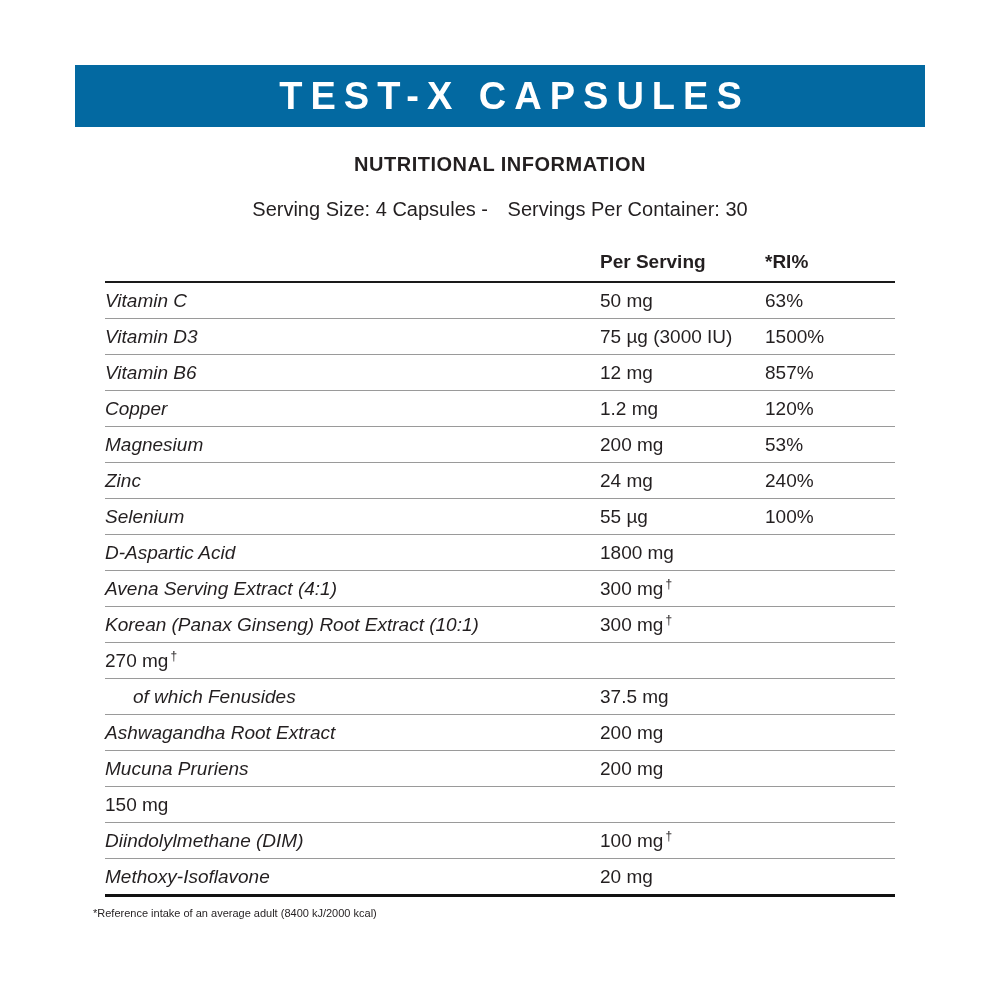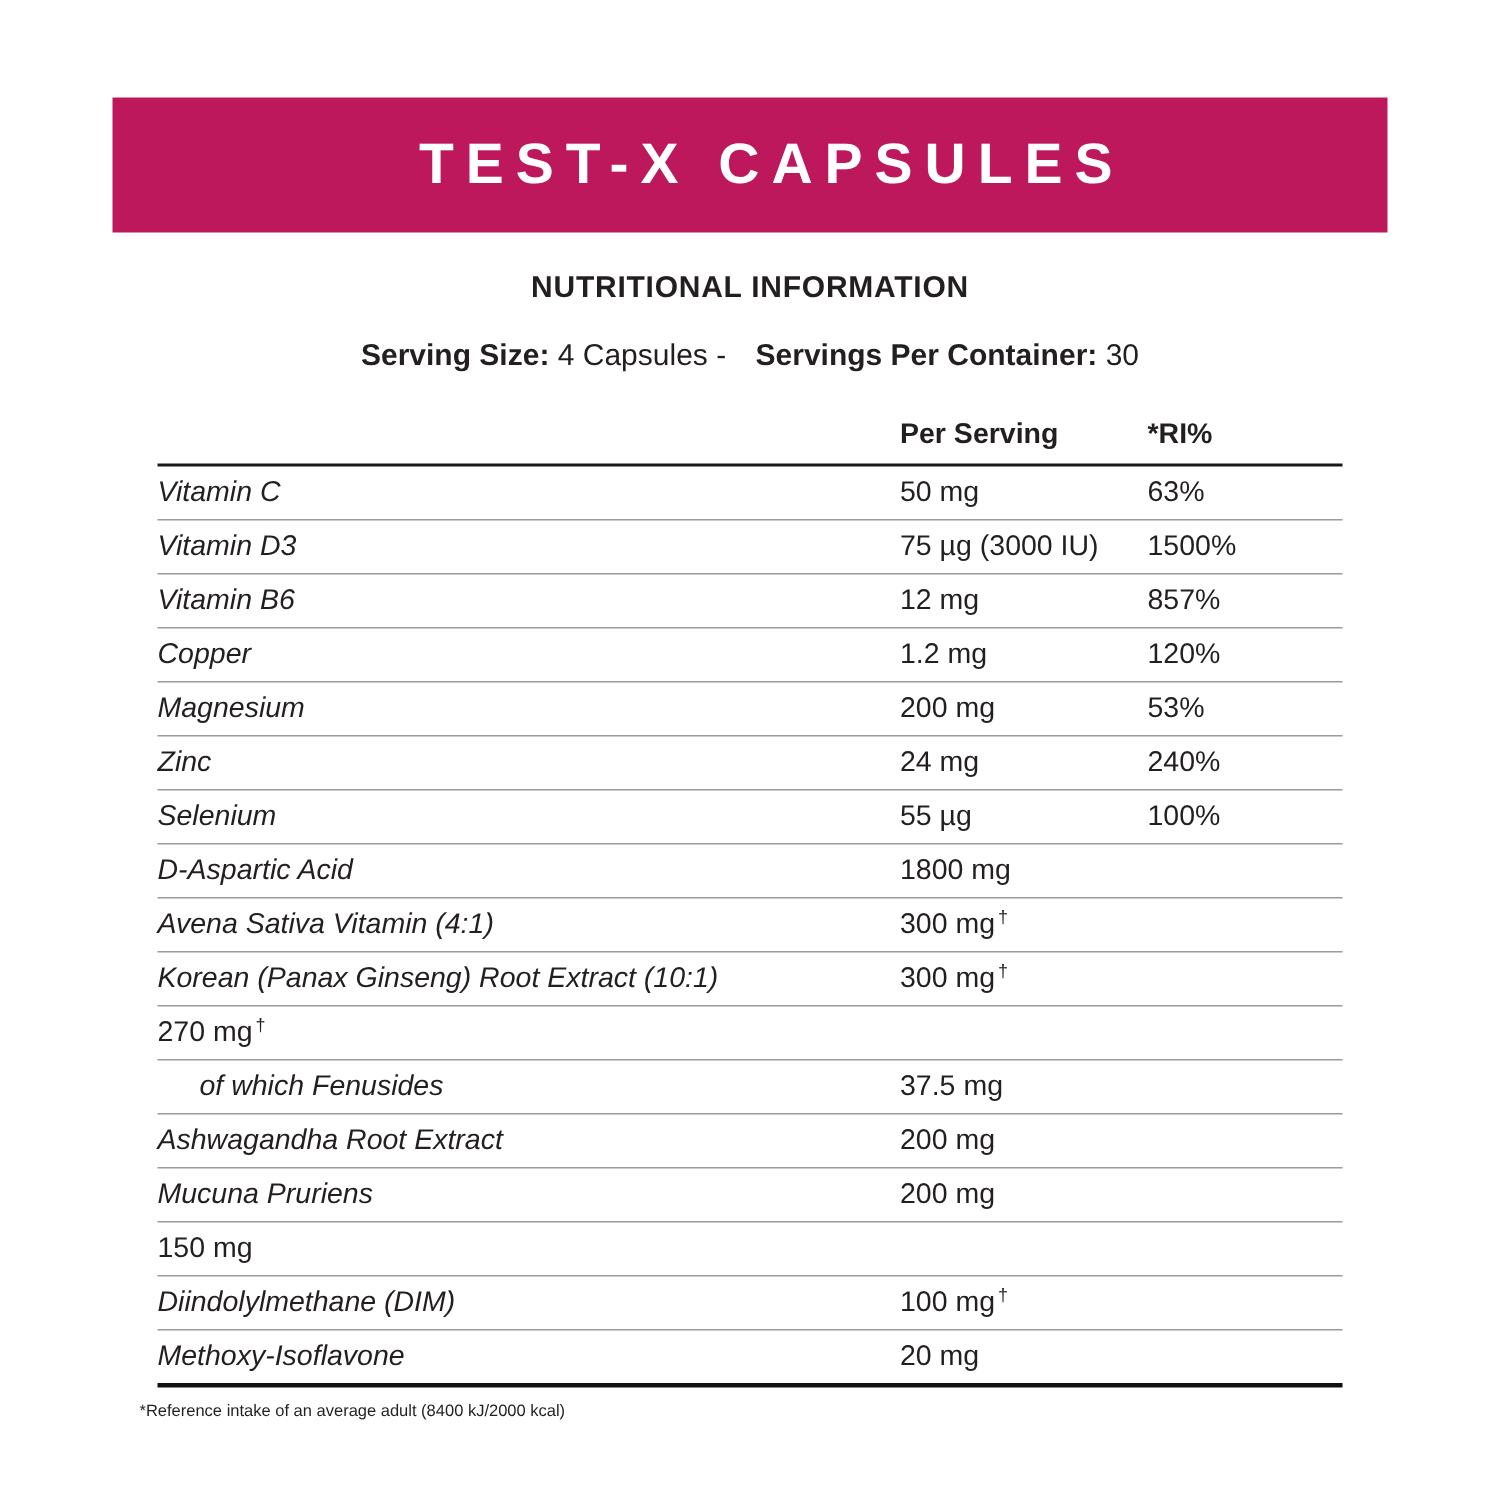--- a/index.html
+++ b/index.html
@@ -10,22 +10,22 @@
     height: 1000px;
     font-family: "Liberation Sans", sans-serif;
     color: #231f20;
     -webkit-font-smoothing: antialiased;
   }
   .label {
     width: 850px;
     margin: 65px auto 0 auto;
   }
   .banner {
-    background: #be185d;
-    height: 90px;
+    background: #0369a1;
+    height: 62px;
     display: flex;
     align-items: center;
     justify-content: center;
     padding-left: 29px;
   }
   .banner-title {
     color: #ffffff;
     font-size: 38px;
     font-weight: bold;
     letter-spacing: 8px;
@@ -37,21 +37,21 @@
     font-weight: bold;
     letter-spacing: 0.5px;
     margin-top: 26px;
   }
   .serving {
     text-align: center;
     font-size: 20px;
     margin-top: 22px;
     white-space: nowrap;
   }
-  .serving .b { font-weight: bold; }
+  .serving .b { font-weight: normal; }
   .serving .gap { display: inline-block; width: 14px; }
   .table {
     margin: 26px 30px 0 30px;
   }
   .thead, .row {
     display: grid;
     grid-template-columns: 1fr 165px 130px;
     font-size: 19px;
     align-items: end;
   }
@@ -150,21 +150,21 @@
       <span class="cell ri">100%</span>
     </div>
 
     <div class="row">
       <span class="cell name">D-Aspartic Acid</span>
       <span class="cell val"><span>1800 mg</span><sup class="dagger"></sup></span>
       <span class="cell ri"></span>
     </div>
 
     <div class="row">
-      <span class="cell name">Avena Sativa Vitamin (4:1)</span>
+      <span class="cell name">Avena Serving Extract (4:1)</span>
       <span class="cell val"><span>300 mg</span><sup class="dagger">†</sup></span>
       <span class="cell ri"></span>
     </div>
 
     <div class="row">
       <span class="cell name">Korean (Panax Ginseng) Root Extract (10:1)</span>
       <span class="cell val"><span>300 mg</span><sup class="dagger">†</sup></span>
       <span class="cell ri"></span>
     </div>
 

